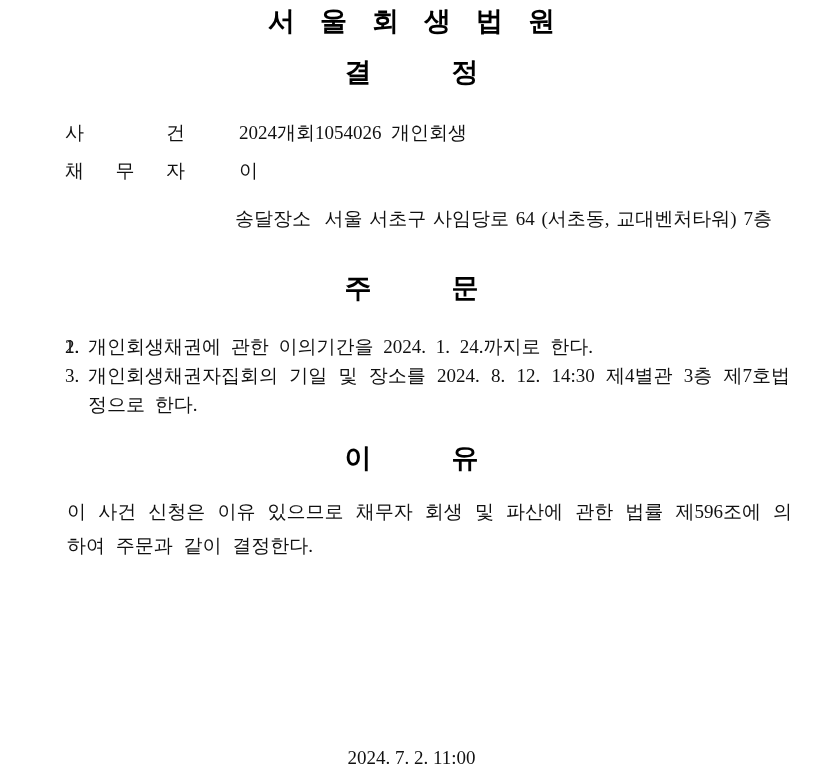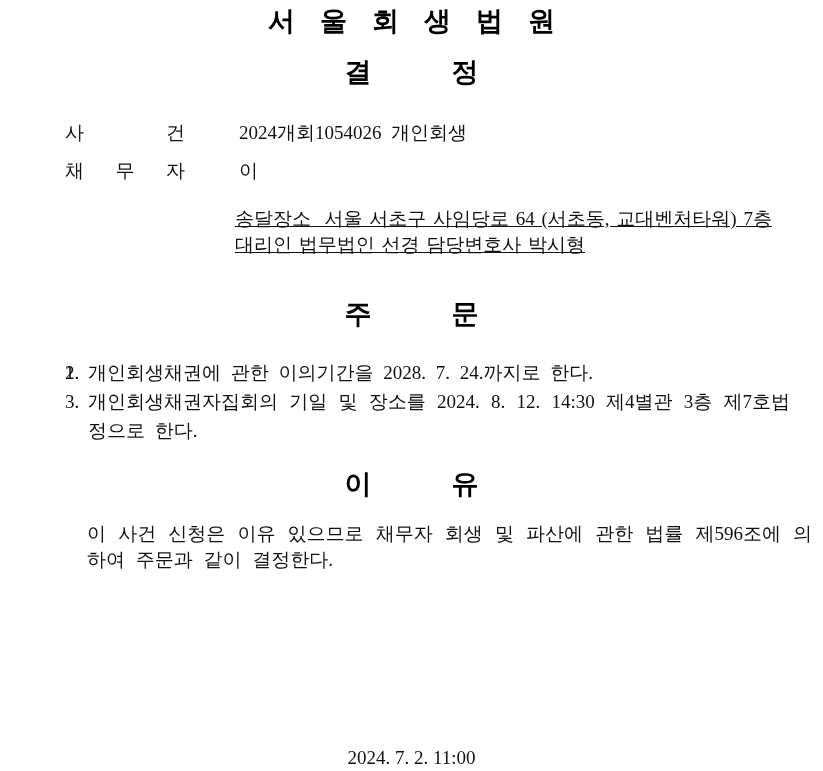--- a/index.html
+++ b/index.html
@@ -64,44 +64,43 @@
     margin-left: 54px;
     white-space: pre-wrap;
   }
 
   .address-block {
     margin-top: 22px;
     margin-left: 235px;
     margin-right: 30px;
     line-height: 26px;
     word-spacing: 2px;
-    text-decoration: underline;
   }
   .pre { white-space: pre-wrap; }
 
   
   .order-list {
     list-style: none;
     margin: 29px 0 0 65px;
     padding: 0;
     width: 725px;
     line-height: 29px;
   }
   .order-list li {
     position: relative;
     padding-left: 23px;
     text-align: justify;
     word-spacing: 5px;
   }
   .order-list .num { position: absolute; left: 0; }
 
   .reason-paragraph {
-    margin: 22px 0 0 87px;
+    margin: 22px 0 0 67px;
     width: 725px;
-    line-height: 26px;
+    line-height: 34px;
     text-align: justify;
     word-spacing: 6px;
   }
 
   .datetime {
     position: absolute;
     top: 748px;
     left: 0;
     right: 0;
     text-align: center;
@@ -136,37 +135,36 @@
       <div class="case-label">
         <span>채</span>
         <span>무</span>
         <span>자</span>
       </div>
       <div class="case-value">이</div>
     </div>
 
     <div class="address-block">
       <div class="pre">송달장소  서울 서초구 사임당로 64 (서초동, 교대벤처타워) 7층</div>
-      <div>대리인 법무법인 선경 담당변호사 박시형</div>
     </div>
 
   </div>
 
   <div class="heading-2 heading-order">
     <span>주</span>
     <span>문</span>
   </div>
 
   <ol class="order-list">
     <li>
       <span class="num">1.</span>
     </li>
     <li>
       <span class="num">2.</span>
-      <span class="txt">개인회생채권에 관한 이의기간을 2028. 7. 24.까지로 한다.</span>
+      <span class="txt">개인회생채권에 관한 이의기간을 2024. 1. 24.까지로 한다.</span>
     </li>
     <li>
       <span class="num">3.</span>
       <span class="txt">개인회생채권자집회의 기일 및 장소를 2024. 8. 12. 14:30 제4별관 3층 제7호법정으로 한다.</span>
     </li>
   </ol>
 
   <div class="heading-2 heading-reason">
     <span>이</span>
     <span>유</span>

